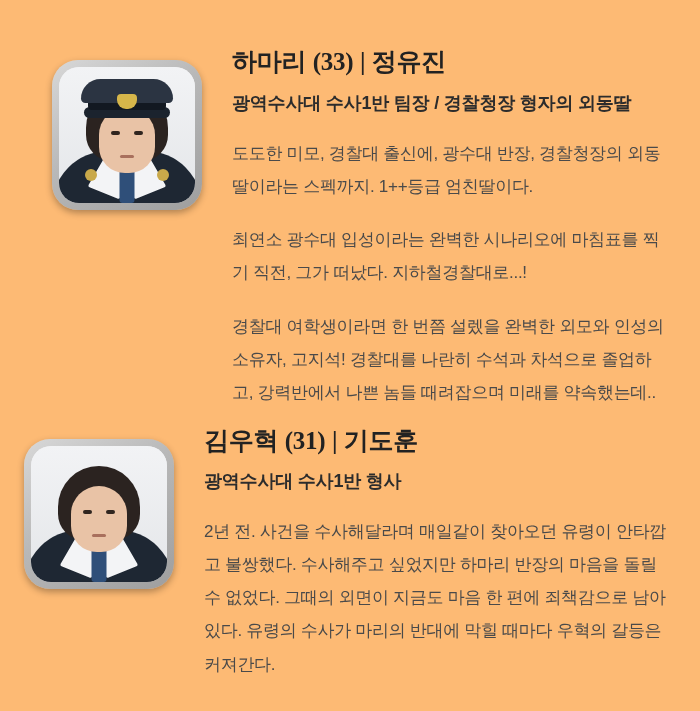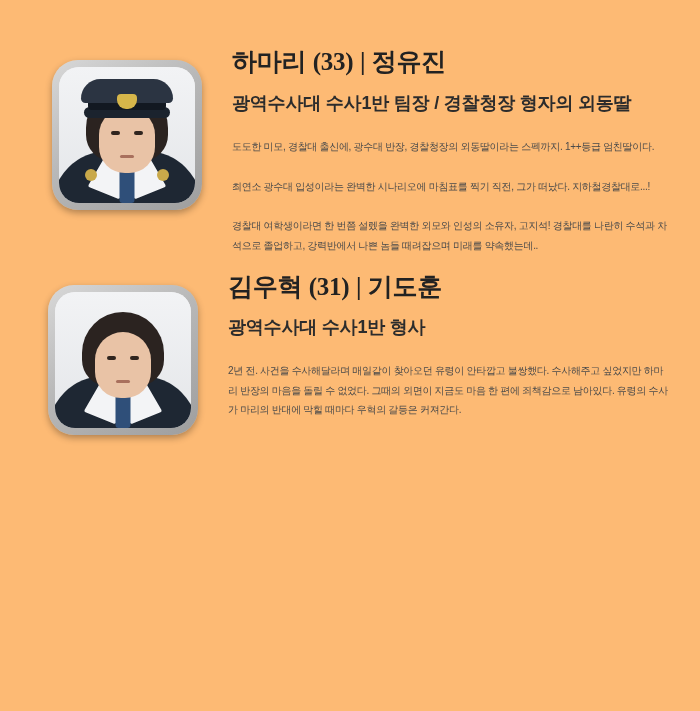--- a/index.html
+++ b/index.html
@@ -20,21 +20,21 @@
     height: 711px;
     position: relative;
     background: #fdba74;
   }
   .character-block {
     display: flex;
     align-items: flex-start;
     box-sizing: border-box;
   }
   #char-block-0 { padding: 42px 30px 0 52px; }
-  #char-block-1 { padding: 12px 30px 0 48px; }
+  #char-block-1 { padding: 12px 30px 0 24px; }
 
   .photo-wrap {
     flex: 0 0 auto;
     width: 150px;
     margin-right: 30px;
     padding-top: 18px;
   }
   .photo-frame {
     width: 150px;
     height: 150px;
@@ -208,21 +208,21 @@
   }
   .char-role {
     margin: 0 0 22px 0;
     font-size: 18px;
     font-weight: bold;
     color: #2c2c2c;
     letter-spacing: -0.2px;
   }
   .char-desc p {
     margin: 0 0 20px 0;
-    font-size: 10px;
+    font-size: 17px;
     line-height: 1.95;
     color: #4a4a4a;
     letter-spacing: -0.3px;
   }
   .char-desc p:last-child { margin-bottom: 0; }
   #char-block-1 .char-name { margin-bottom: 13px; }
   #char-block-1 .char-role { }
 </style>
 </head>
 <body>

